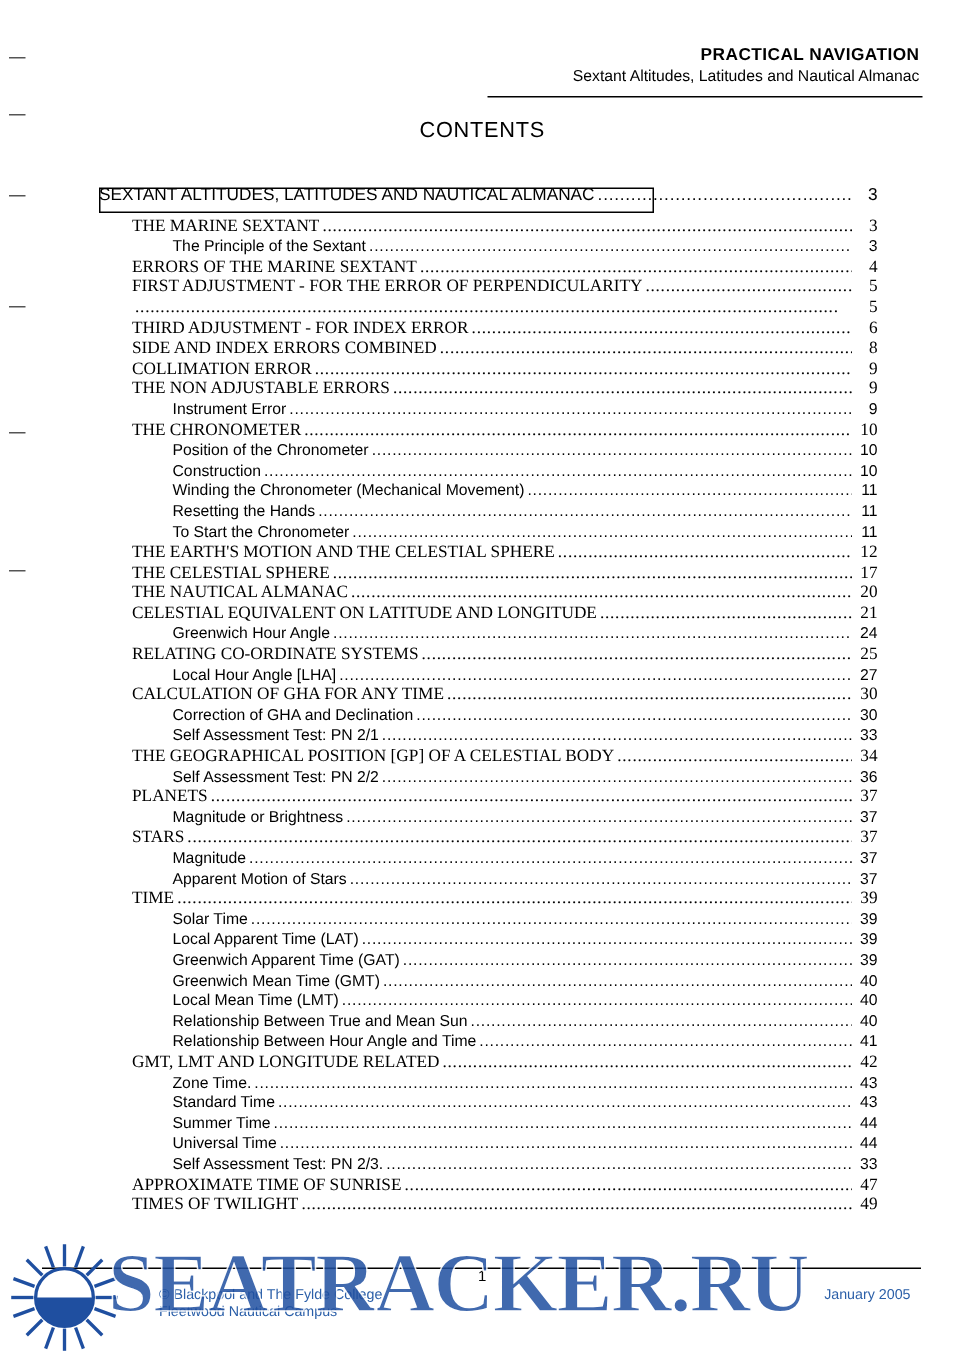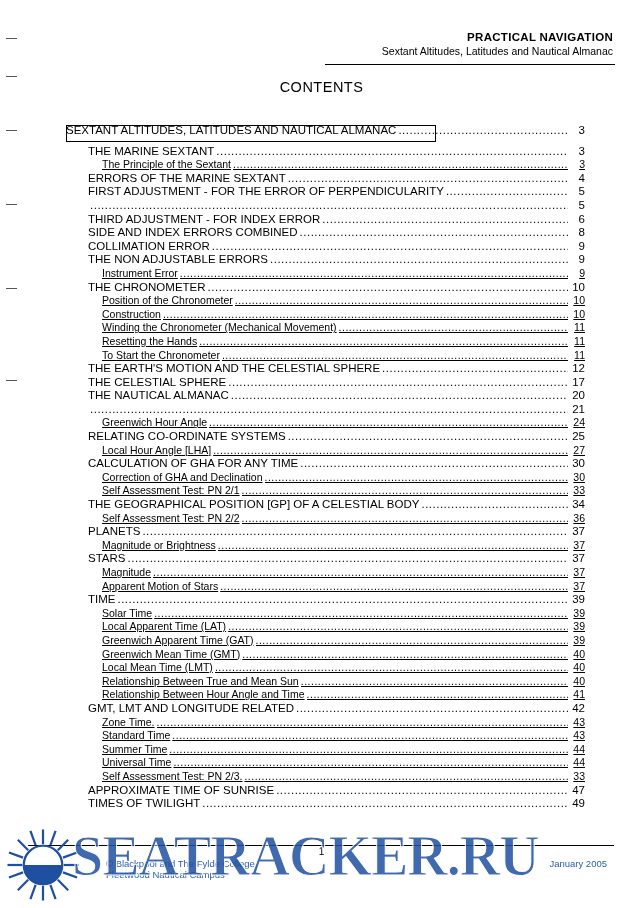--- a/index.html
+++ b/index.html
@@ -105,23 +105,23 @@
   }
   .row .page-no {
     flex: 0 0 auto;
     text-align: right;
     min-width: 16px;
   }
 
   
   .lvl0 { font-size: 11.5px; margin-left: 6px; }
   .lvl0 .dots { font-size: 11.5px; }
-  .lvl1 { font-size: 11.5px; margin-left: 28px; }
+  .lvl1 { font-size: 11.5px; margin-left: 28px; font-family: Liberation Serif, serif; }
   .lvl1 .dots { font-size: 11.5px; }
-  .lvl2 { font-size: 10.5px; margin-left: 42px; text-decoration: underline; }
+  .lvl2 { font-size: 10.5px; margin-left: 55px; }
   .lvl2 .dots { font-size: 10.5px; }
 
   .gap-top { margin-top: 7px; }
 
   
   .footer-rule {
     position: absolute;
     left: 28px;
     top: 845px;
     width: 586px;
@@ -299,20 +299,21 @@
         <span class="label">THE CELESTIAL SPHERE</span>
         <span class="dots">...........................................................................................................................................</span>
         <span class="page-no">17</span>
       </div>
       <div class="row lvl1">
         <span class="label">THE NAUTICAL ALMANAC</span>
         <span class="dots">...........................................................................................................................................</span>
         <span class="page-no">20</span>
       </div>
       <div class="row lvl1">
+        <span class="label">CELESTIAL EQUIVALENT ON LATITUDE AND LONGITUDE</span>
         <span class="dots">...........................................................................................................................................</span>
         <span class="page-no">21</span>
       </div>
       <div class="row lvl2">
         <span class="label">Greenwich Hour Angle</span>
         <span class="dots">...........................................................................................................................................</span>
         <span class="page-no">24</span>
       </div>
       <div class="row lvl1">
         <span class="label">RELATING CO-ORDINATE SYSTEMS</span>

